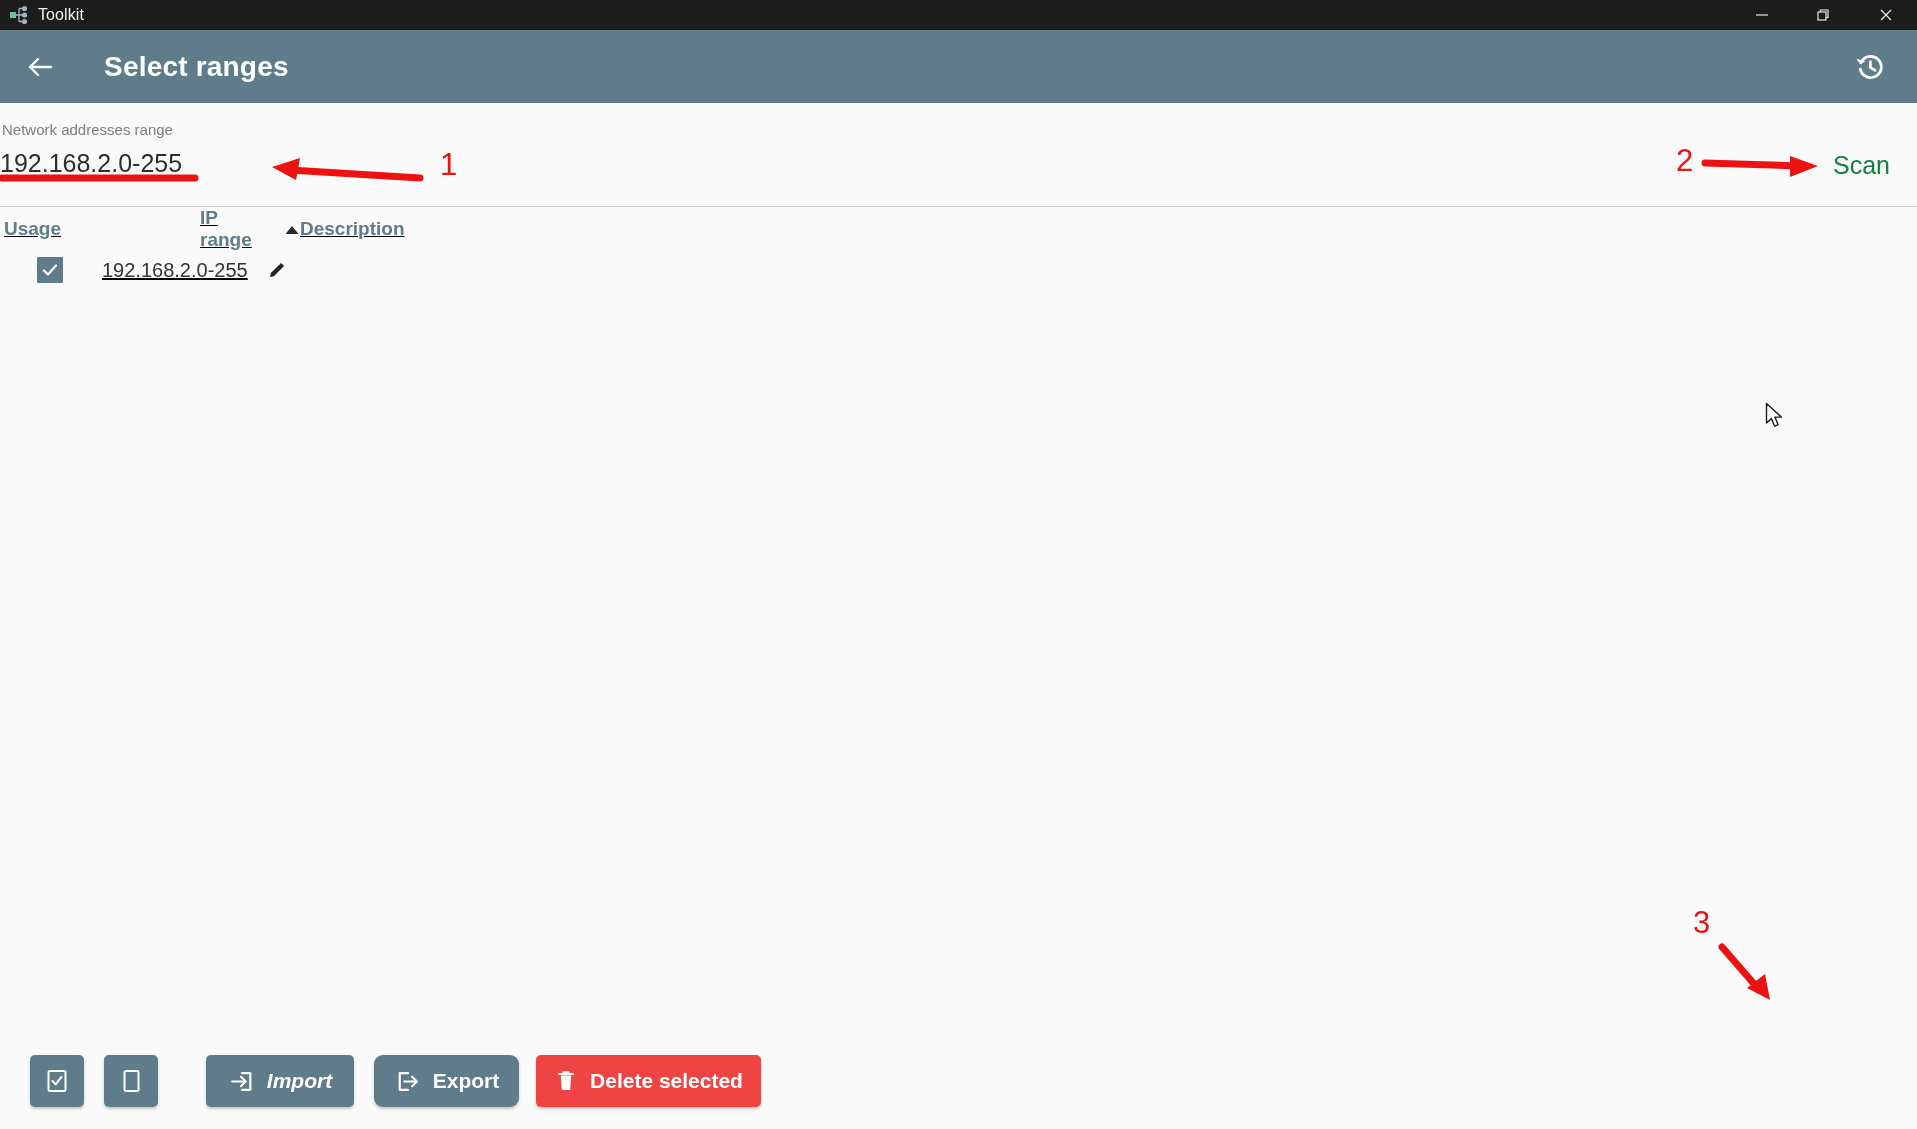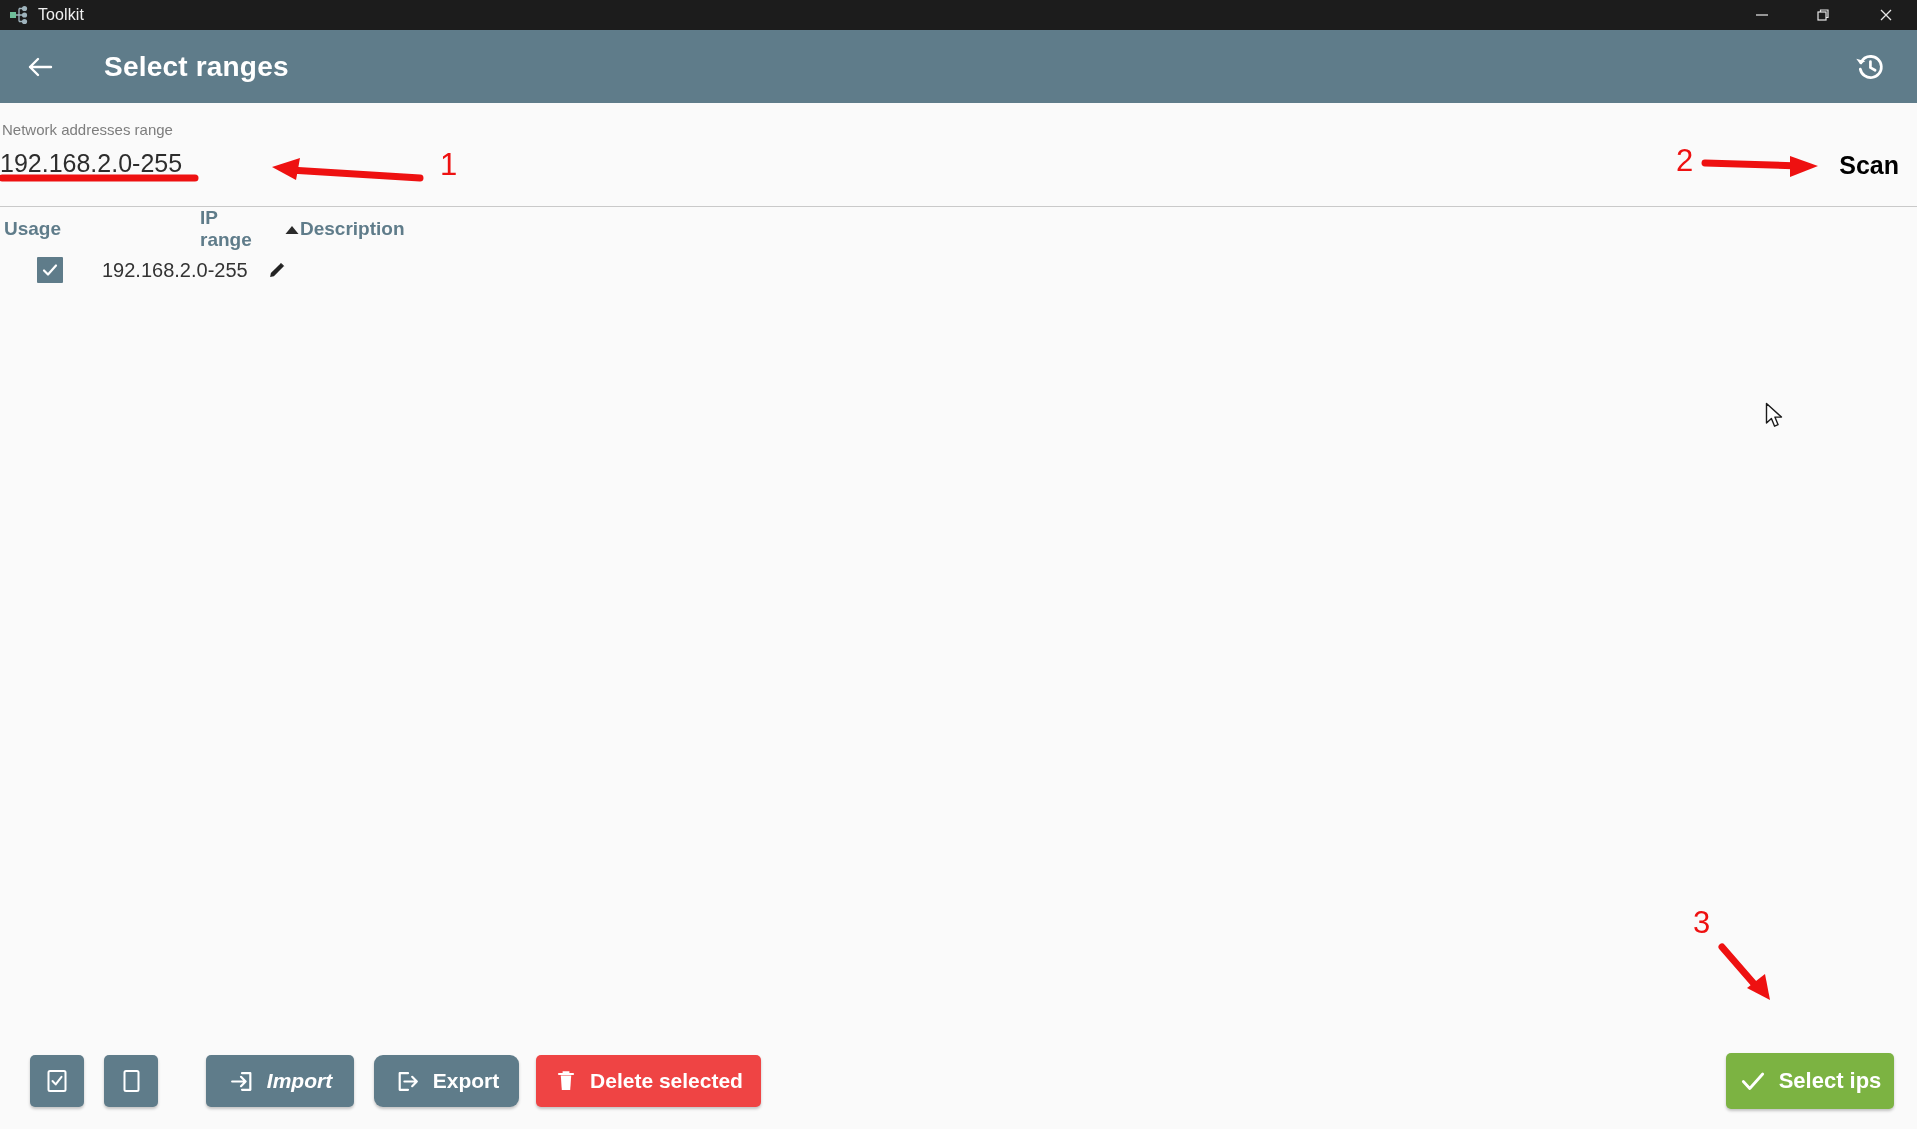--- a/index.html
+++ b/index.html
@@ -111,34 +111,34 @@
     border: none;
     background: transparent;
     font-family: "Liberation Sans", sans-serif;
     font-size: 25px;
     color: #2d2d2d;
     outline: none;
     padding: 0;
   }
   #scan-button {
     position: absolute;
-    right: 12px;
+    right: 21px;
     top: 48px;
     font-size: 25px;
-    font-weight: bold;
-    color: #000000;
+    font-weight: normal;
+    color: #15803d;
     cursor: pointer;
     background: none;
     border: none;
     font-family: "Liberation Sans", sans-serif;
     padding: 0 6px;
   }
 
   
-  #table-area { background: #fafafa; }
+  #table-area { background: #fafafa; text-decoration: underline; }
   #table-head {
     display: flex;
     align-items: center;
     height: 40px;
     padding-top: 4px;
   }
   .th {
     font-size: 19px;
     font-weight: bold;
     color: #5f7c8a;
@@ -379,26 +379,20 @@
     <span class="btn-label">Export</span>
   </button>
   <button id="btn-delete" class="btn btn-red">
     <svg width="24" height="26" viewBox="0 0 24 26">
       <path d="M5 6 H19" stroke="#fff" stroke-width="2.2" stroke-linecap="round"></path>
       <path d="M9.5 6 V4.2 H14.5 V6" fill="none" stroke="#fff" stroke-width="1.8"></path>
       <path d="M6.8 7.6 H17.2 L16.2 22 H7.8 Z" fill="#fff"></path>
     </svg>
     <span class="btn-label">Delete selected</span>
   </button>
-  <button id="btn-select-ips" class="btn btn-green">
-    <svg width="28" height="28" viewBox="0 0 26 26">
-      <path d="M4 13.5 L10 20 L22 6.5" fill="none" stroke="#fff" stroke-width="2.6" stroke-linecap="round" stroke-linejoin="round"></path>
-    </svg>
-    <span class="btn-label">Select ips</span>
-  </button>
 </div>
 
 <div id="annotations">
   <svg width="1917" height="1129" viewBox="0 0 1917 1129" style="position:absolute;left:0;top:0;">
 
     <path d="M2 178 H195" stroke="#ee1111" stroke-width="7" stroke-linecap="round"></path>
 
     <g>
       <path d="M420 178 L290 170" stroke="#ee1111" stroke-width="7" stroke-linecap="round"></path>
       <path d="M272 167 L300 158 L296 180 Z" fill="#ee1111"></path>

